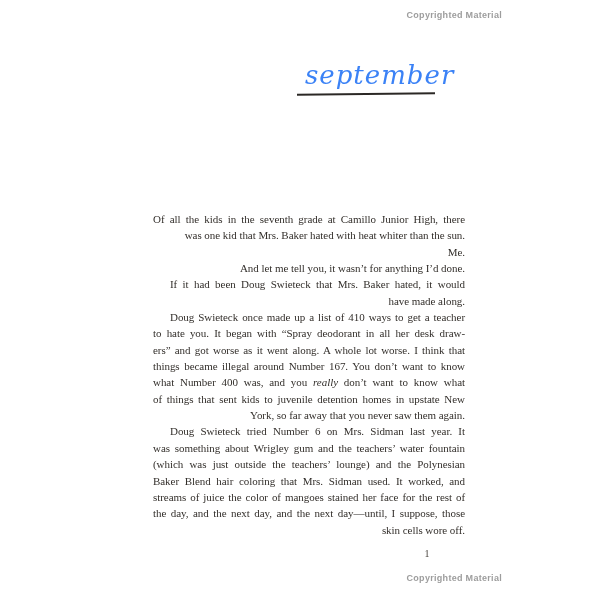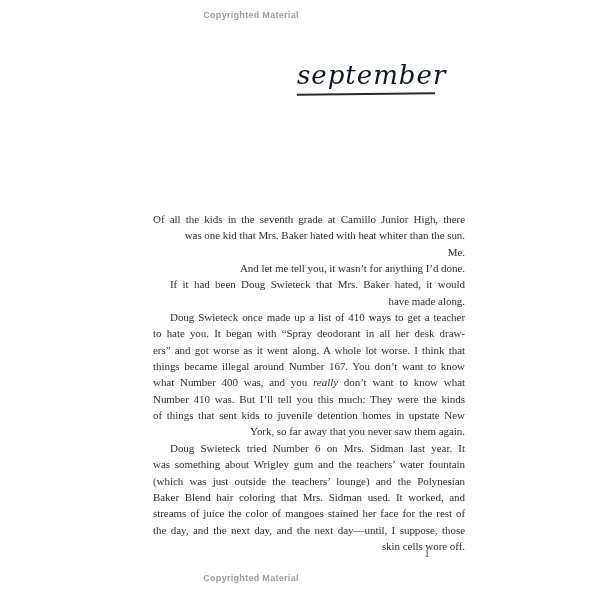--- a/index.html
+++ b/index.html
@@ -9,47 +9,47 @@
     width: 600px;
     height: 600px;
     background: #ffffff;
     overflow: hidden;
     font-family: "Liberation Serif", "DejaVu Serif", serif;
   }
   .watermark {
     position: absolute;
     left: 0;
     width: 502px;
-    text-align: center;
+    text-align: right;
     font-family: "Liberation Sans", "DejaVu Sans", sans-serif;
     font-size: 9px;
     font-weight: 700;
     letter-spacing: 0.3px;
     color: #9d9d9d;
   }
   .watermark.top { top: 10px; }
   .watermark.bottom { top: 573px; }
   .chapter-title-wrap {
     position: absolute;
     left: 297px;
     top: 58px;
     width: 140px;
     height: 45px;
   }
   .chapter-title-text {
     position: absolute;
-    left: 0;
+    left: 8px;
     top: 0;
     width: 140px;
     text-align: center;
     font-family: "DejaVu Serif", "Liberation Serif", serif;
     font-style: italic;
     font-size: 26px;
     letter-spacing: 1px;
-    color: #0f172a;
+    color: #3b82f6;
     line-height: 34px;
   }
   .chapter-underline {
     position: absolute;
     left: 0;
     top: 35px;
     width: 138px;
     height: 1.5px;
     background: #2b2825;
     transform: rotate(-0.6deg);
@@ -102,21 +102,20 @@
       <div class="line"><span>was one kid that Mrs. Baker hated with heat whiter than the sun.</span></div>
       <div class="line indent"><span>Me.</span></div>
       <div class="line indent"><span>And let me tell you, it wasn’t for anything I’d done.</span></div>
       <div class="line justify indent"><span>If it had been Doug Swieteck that Mrs. Baker hated, it would</span></div>
       <div class="line"><span>have made along.</span></div>
       <div class="line justify indent"><span>Doug Swieteck once made up a list of 410 ways to get a teacher</span></div>
       <div class="line justify"><span>to hate you. It began with “Spray deodorant in all her desk draw-</span></div>
       <div class="line justify"><span>ers” and got worse as it went along. A whole lot worse. I think that</span></div>
       <div class="line justify"><span>things became illegal around Number 167. You don’t want to know</span></div>
       <div class="line justify"><span>what Number 400 was, and you </span><em>really</em><span> don’t want to know what</span></div>
-      <div class="line justify"><span>Number 410 was. But I’ll tell you this much: They were the kinds</span></div>
       <div class="line justify"><span>of things that sent kids to juvenile detention homes in upstate New</span></div>
       <div class="line"><span>York, so far away that you never saw them again.</span></div>
       <div class="line justify indent"><span>Doug Swieteck tried Number 6 on Mrs. Sidman last year. It</span></div>
       <div class="line justify"><span>was something about Wrigley gum and the teachers’ water fountain</span></div>
       <div class="line justify"><span>(which was just outside the teachers’ lounge) and the Polynesian</span></div>
       <div class="line justify"><span>Baker Blend hair coloring that Mrs. Sidman used. It worked, and</span></div>
       <div class="line justify"><span>streams of juice the color of mangoes stained her face for the rest of</span></div>
       <div class="line justify"><span>the day, and the next day, and the next day—until, I suppose, those</span></div>
       <div class="line"><span>skin cells wore off.</span></div>
     </div>

